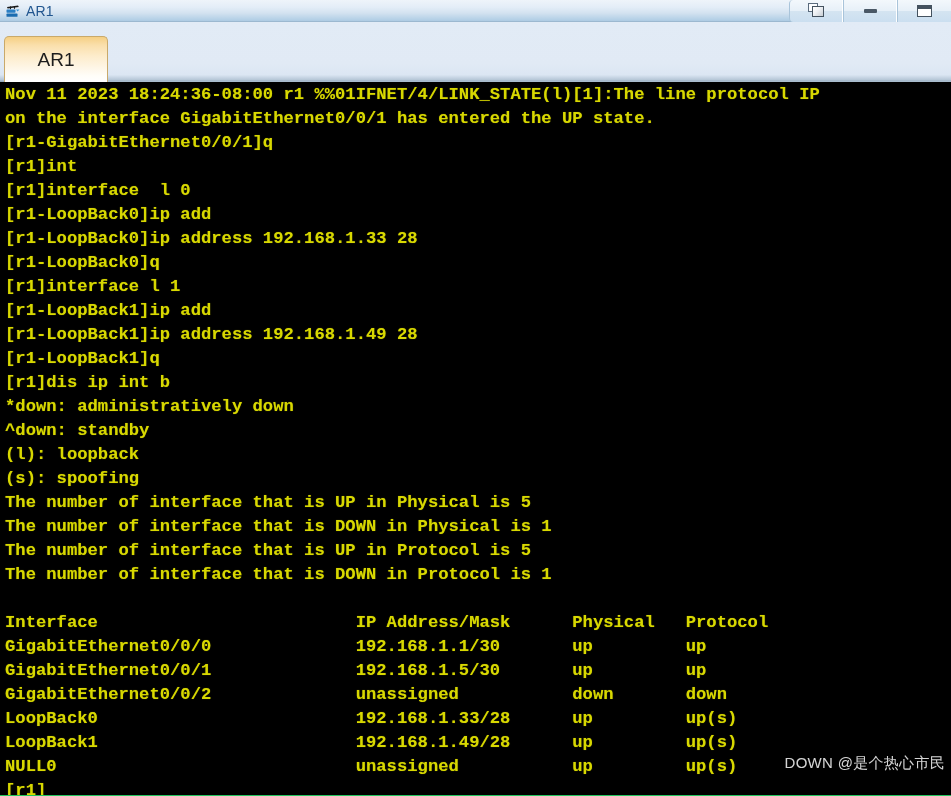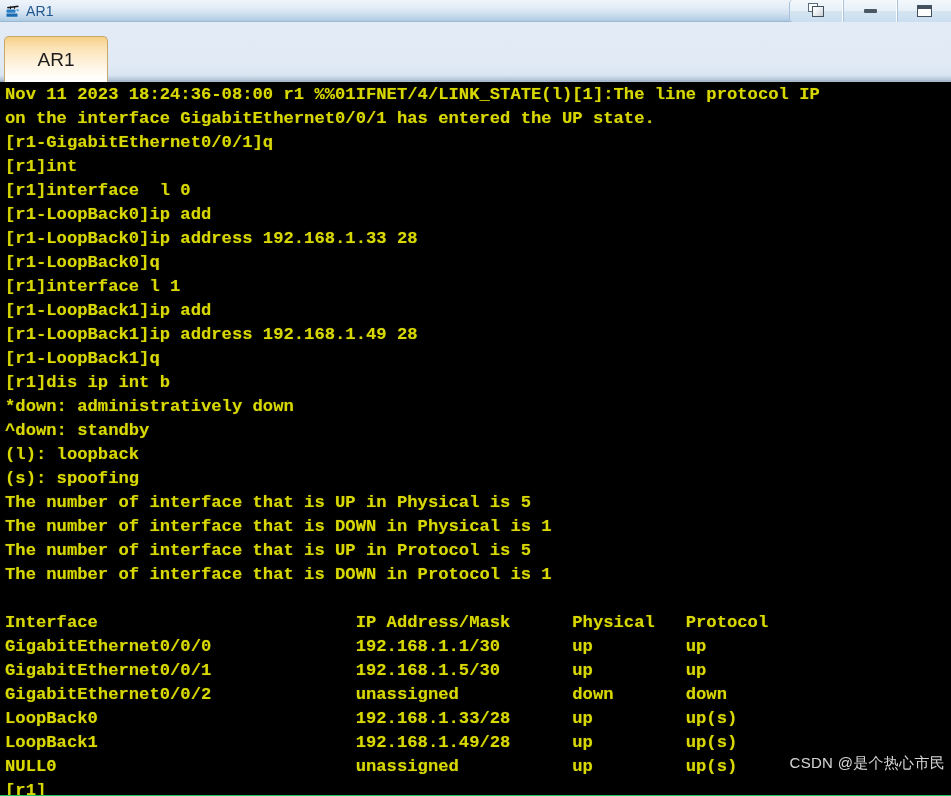--- a/index.html
+++ b/index.html
@@ -281,16 +281,16 @@
         <div class="term-line blank">&nbsp;</div>
         <div class="term-line">Interface                         IP Address/Mask      Physical   Protocol</div>
         <div class="term-line">GigabitEthernet0/0/0              192.168.1.1/30       up         up</div>
         <div class="term-line">GigabitEthernet0/0/1              192.168.1.5/30       up         up</div>
         <div class="term-line">GigabitEthernet0/0/2              unassigned           down       down</div>
         <div class="term-line">LoopBack0                         192.168.1.33/28      up         up(s)</div>
         <div class="term-line">LoopBack1                         192.168.1.49/28      up         up(s)</div>
         <div class="term-line">NULL0                             unassigned           up         up(s)</div>
         <div class="term-line">[r1]</div>
       </div>
-    <div class="watermark">CSDN @是个热心市民</div>
+    <div class="watermark">DOWN @是个热心市民</div>
   </div>
 
 </div>
 
 </body></html>

